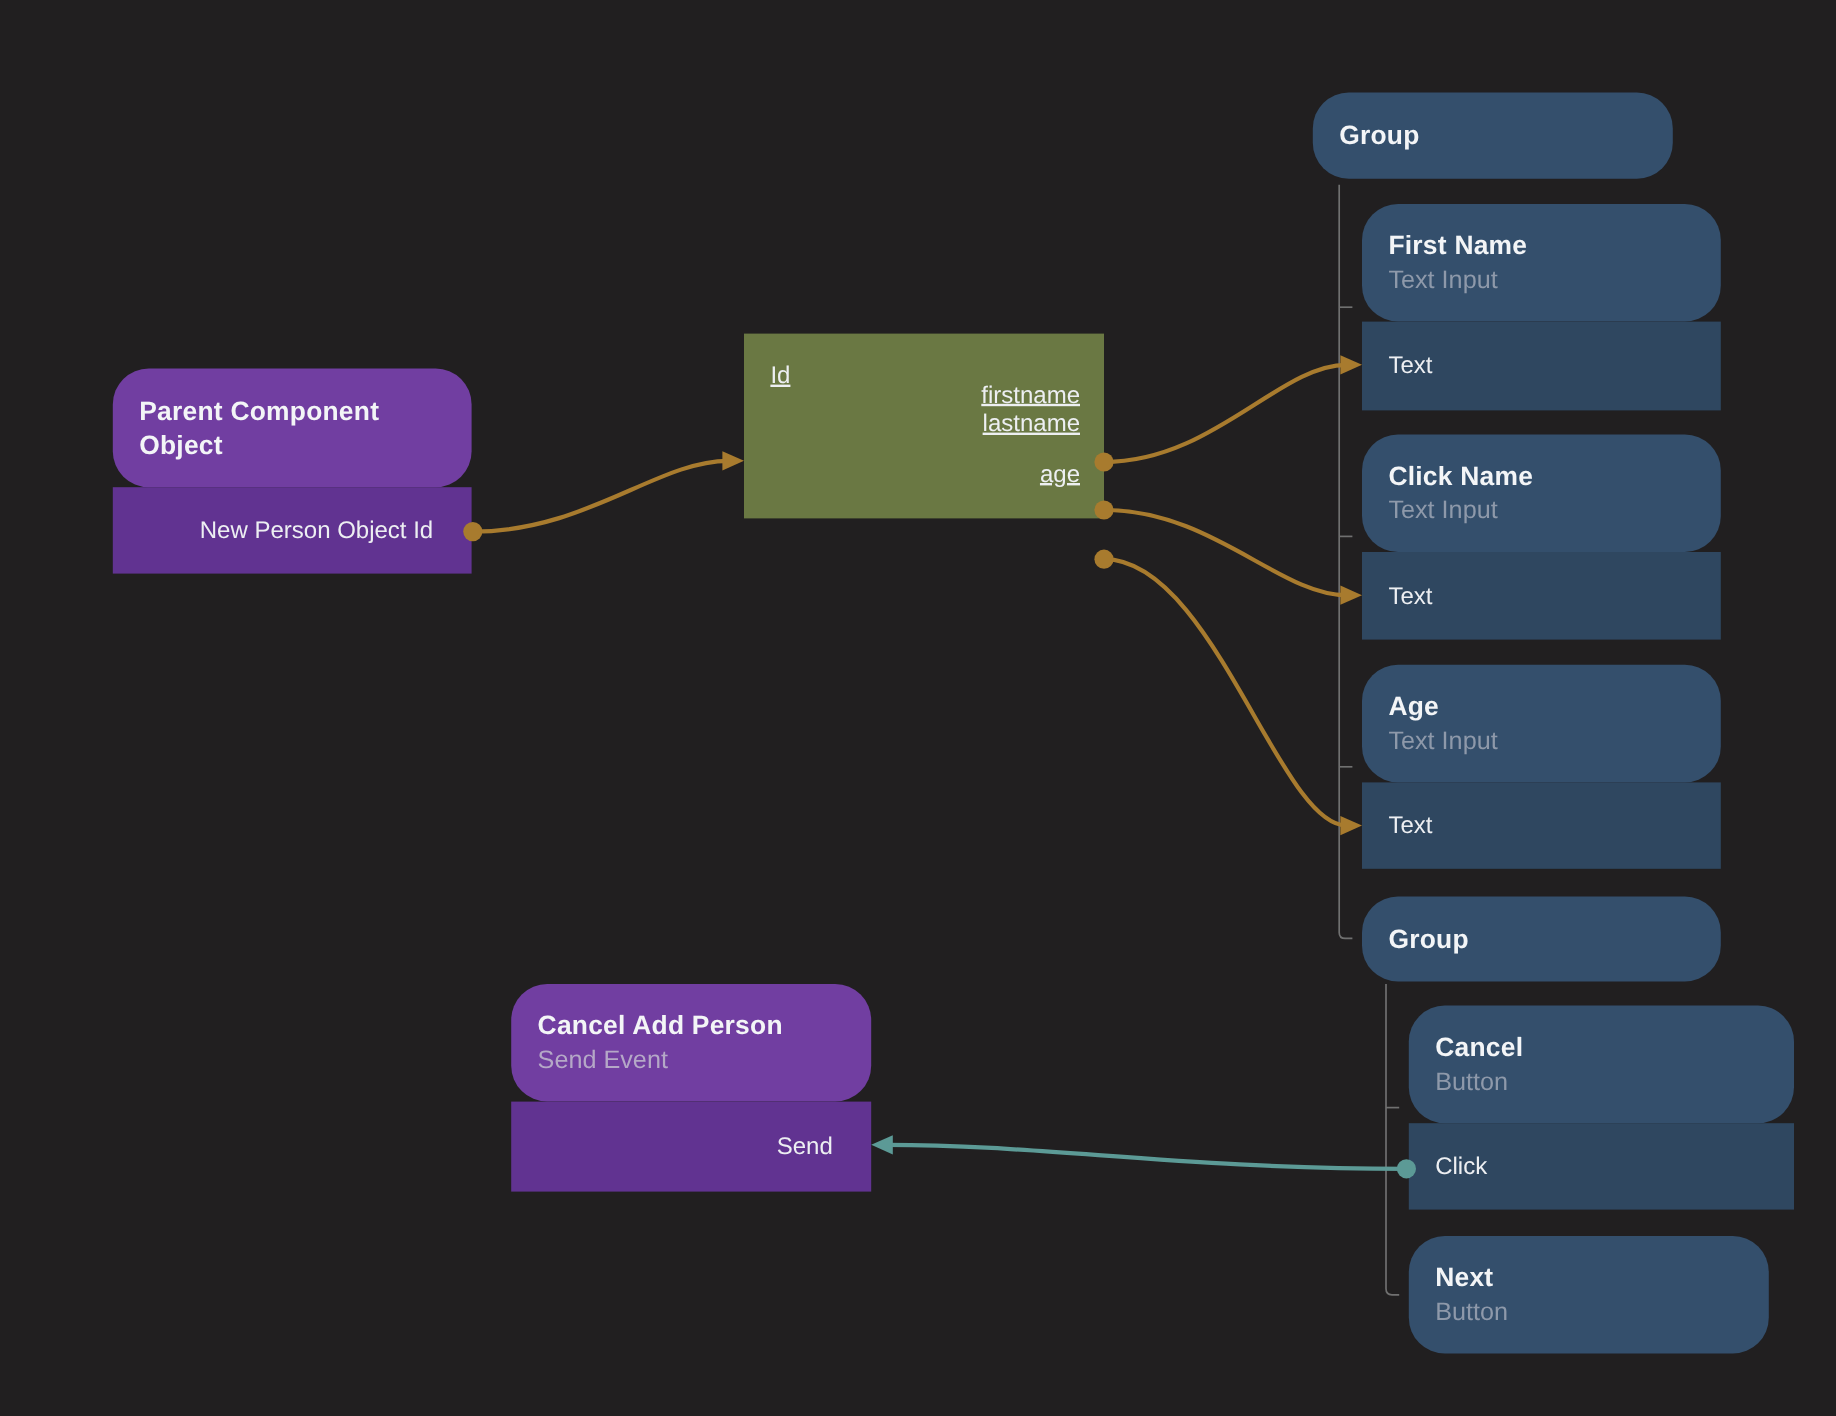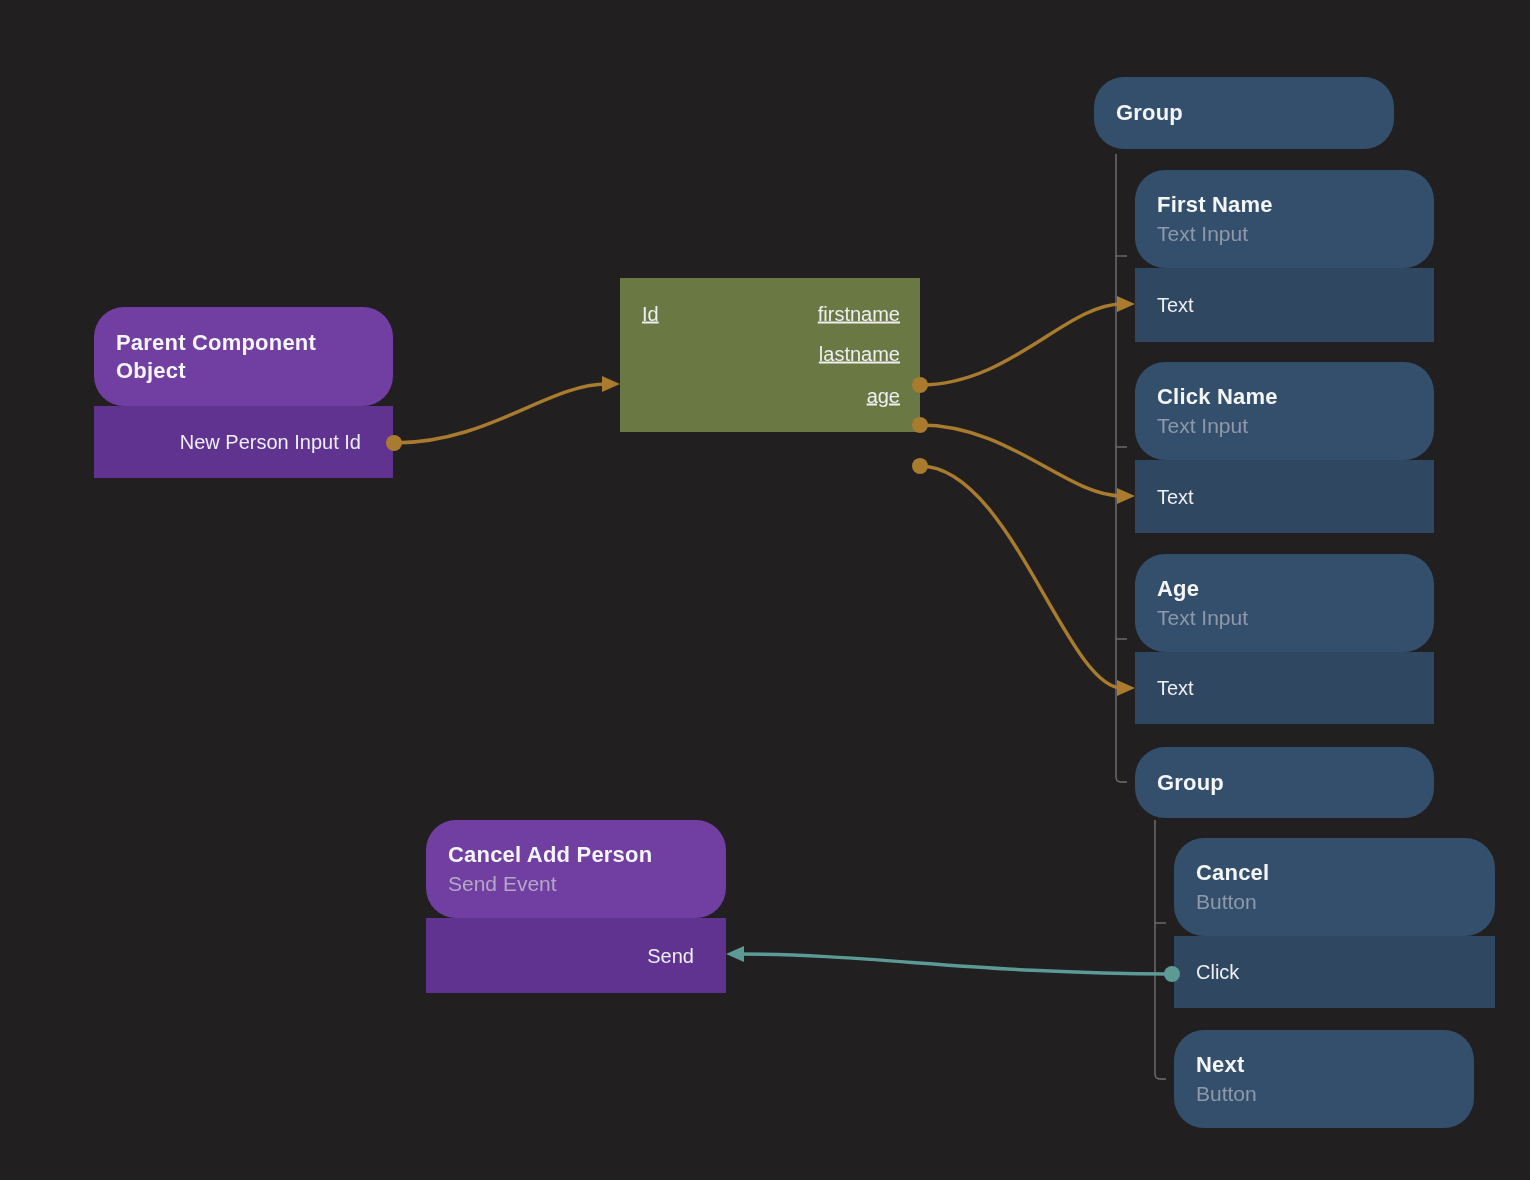--- a/index.html
+++ b/index.html
@@ -119,33 +119,33 @@
 <div class="node blue" style="left:1174px;top:1030px;width:300px">
   <div class="hdr" style="height:98px">
     <div class="title">Next</div>
     <div class="sub">Button</div>
   </div>
 </div>
 
 <div class="node green" style="left:620px;top:278px;width:300px">
   <div class="rowarea" style="height:154px">
     <span class="port-abs" style="left:22px;top:36px">Id</span>
-    <span class="port-abs" style="right:20px;top:36px">firstname</span>
+    <span class="port-abs" style="right:20px;top:52px">firstname</span>
     <span class="port-abs" style="right:20px;top:76px">lastname</span>
     <span class="port-abs" style="right:20px;top:118px">age</span>
   </div>
 </div>
 
 <div class="node purple" style="left:94px;top:307px;width:299px">
   <div class="hdr" style="height:99px">
     <div class="title">Parent Component Object</div>
   </div>
   <div class="rowarea" style="height:72px">
     <div class="prow right">
-      <span class="plabel">New Person Input Id</span>
+      <span class="plabel">New Person Object Id</span>
     </div>
   </div>
 </div>
 
 <div class="node purple" style="left:426px;top:820px;width:300px">
   <div class="hdr" style="height:98px">
     <div class="title">Cancel Add Person</div>
     <div class="sub">Send Event</div>
   </div>
   <div class="rowarea" style="height:75px">

